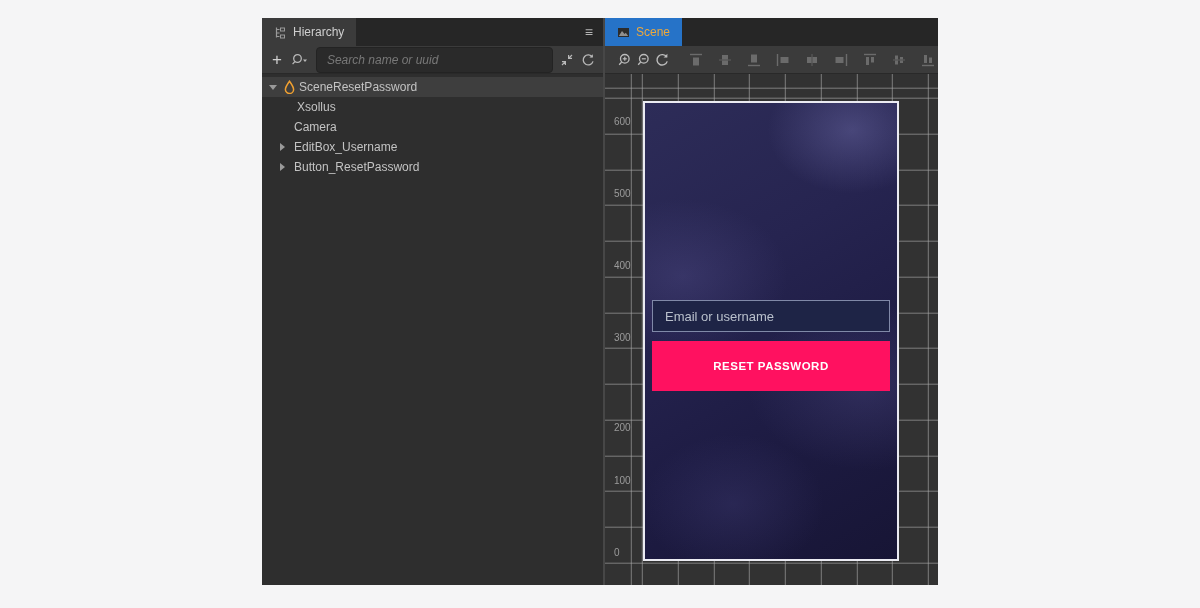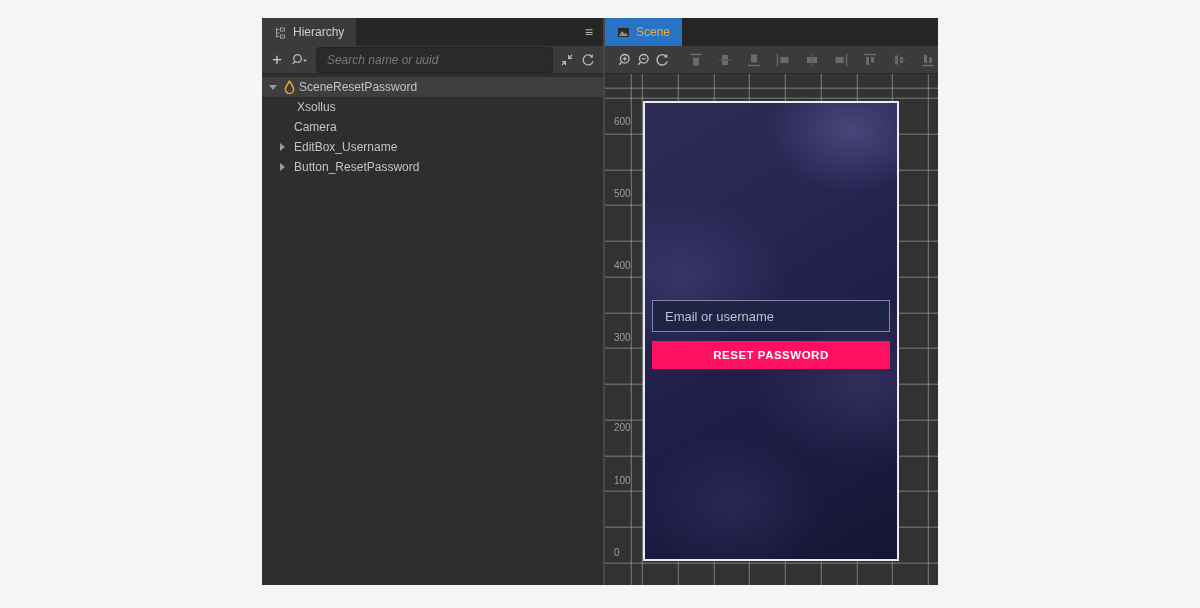--- a/index.html
+++ b/index.html
@@ -56,21 +56,21 @@
       radial-gradient(120px 90px at 82% 6%, rgba(120,118,180,.40), transparent 70%),
       radial-gradient(150px 110px at 15% 38%, rgba(100,95,160,.28), transparent 70%),
       radial-gradient(170px 120px at 88% 62%, rgba(92,88,150,.30), transparent 70%),
       radial-gradient(130px 100px at 35% 88%, rgba(80,76,140,.26), transparent 70%),
       linear-gradient(150deg, #2d2c58 0%, #262450 35%, #1e1c44 65%, #171535 100%);
   }
   .mock-input { position:absolute; left:7px; top:197px; width:238px; height:32px;
     background:#1e2446; border:1px solid #8089a8; color:#c4cad6; font-size:13px;
     padding:0 12px; outline:none; font-family:"Liberation Sans", sans-serif; }
   .mock-input::placeholder { color:#b9c0cc; }
-  .mock-button { position:absolute; left:7px; top:238px; width:238px; height:28px;
+  .mock-button { position:absolute; left:7px; top:238px; width:238px; height:50px;
     background:#ff1160; color:#ffffff; border:none; font-weight:bold; font-size:11.5px;
     letter-spacing:.5px; display:flex; align-items:center; justify-content:center;
     cursor:pointer; font-family:"Liberation Sans", sans-serif; }
 
   svg { display:block; }
 </style>
 </head>
 <body>
 
 <div class="editor">

